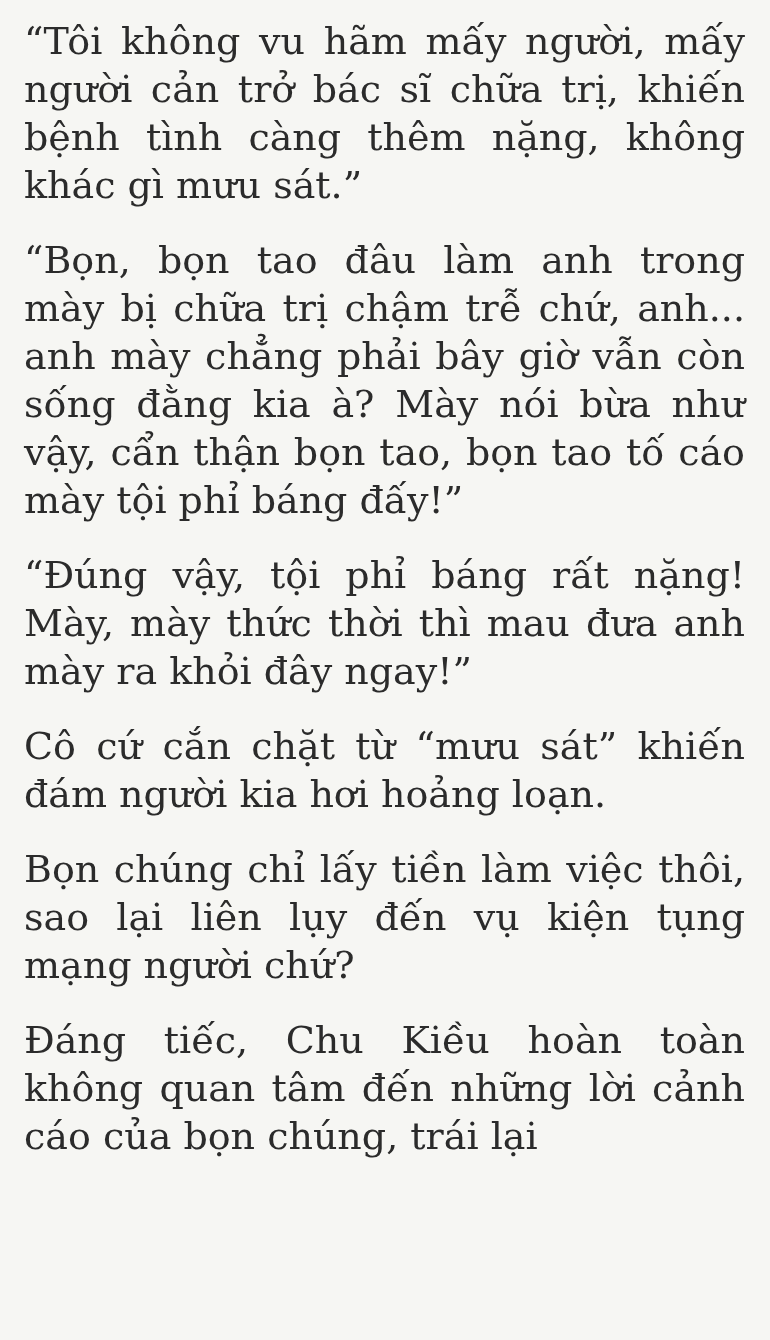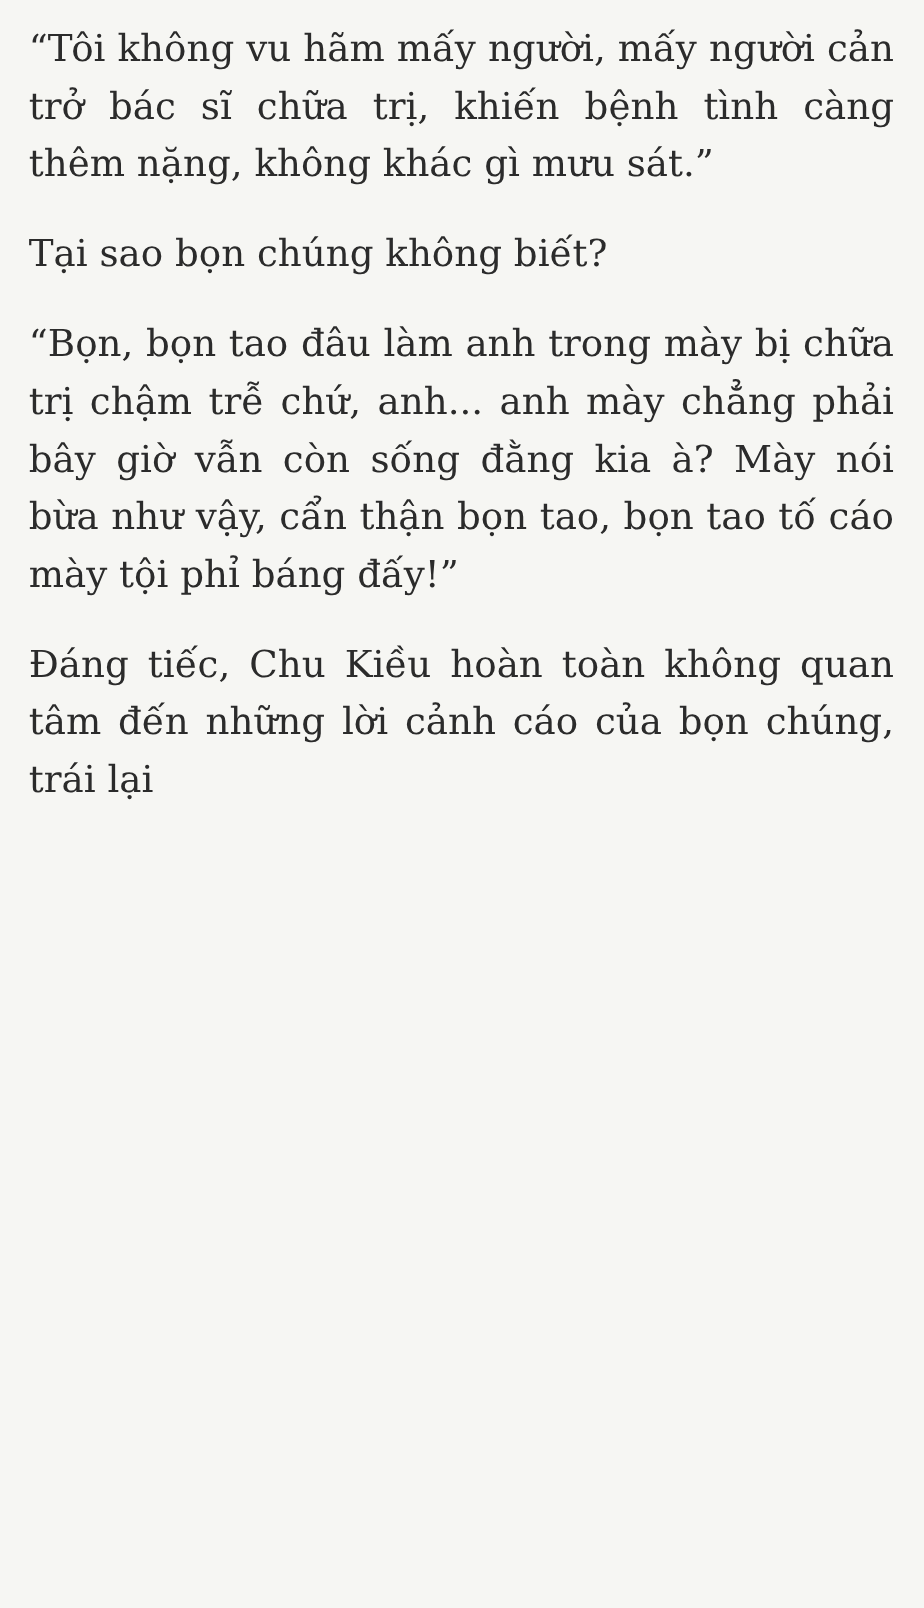--- a/index.html
+++ b/index.html
@@ -11,32 +11,34 @@
     height: 1340px;
     background: #f6f6f3;
     overflow: hidden;
   }
   .reader-page {
     box-sizing: border-box;
     width: 770px;
     height: 1340px;
     padding: 17px 25px 0 24px;
     font-family: "DejaVu Serif", "Liberation Serif", serif;
-    font-size: 31px;
+    font-size: 38px;
     line-height: 48px;
     color: #2b2b2b;
   }
   .reader-page p {
     margin: 0 0 27px 0;
     text-align: justify;
     text-justify: inter-word;
     letter-spacing: 0;
   }
 </style>
 </head>
 <body>
 
 <main class="reader-page">
   <p>“Tôi không vu hãm mấy người, mấy người cản trở bác sĩ chữa trị, khiến bệnh tình càng thêm nặng, không khác gì mưu sát.”</p>
-  <p>Tại sao bọn chúng không biết?</p>
   <p>“Bọn, bọn tao đâu làm anh trong mày bị chữa trị chậm trễ chứ, anh... anh mày chẳng phải bây giờ vẫn còn sống đằng kia à? Mày nói bừa như vậy, cẩn thận bọn tao, bọn tao tố cáo mày tội phỉ báng đấy!”</p>
+  <p>“Đúng vậy, tội phỉ báng rất nặng! Mày, mày thức thời thì mau đưa anh mày ra khỏi đây ngay!”</p>
+  <p>Cô cứ cắn chặt từ “mưu sát” khiến đám người kia hơi hoảng loạn.</p>
+  <p>Bọn chúng chỉ lấy tiền làm việc thôi, sao lại liên lụy đến vụ kiện tụng mạng người chứ?</p>
   <p>Đáng tiếc, Chu Kiều hoàn toàn không quan tâm đến những lời cảnh cáo của bọn chúng, trái lại</p>
 </main>
 
 </body></html>

